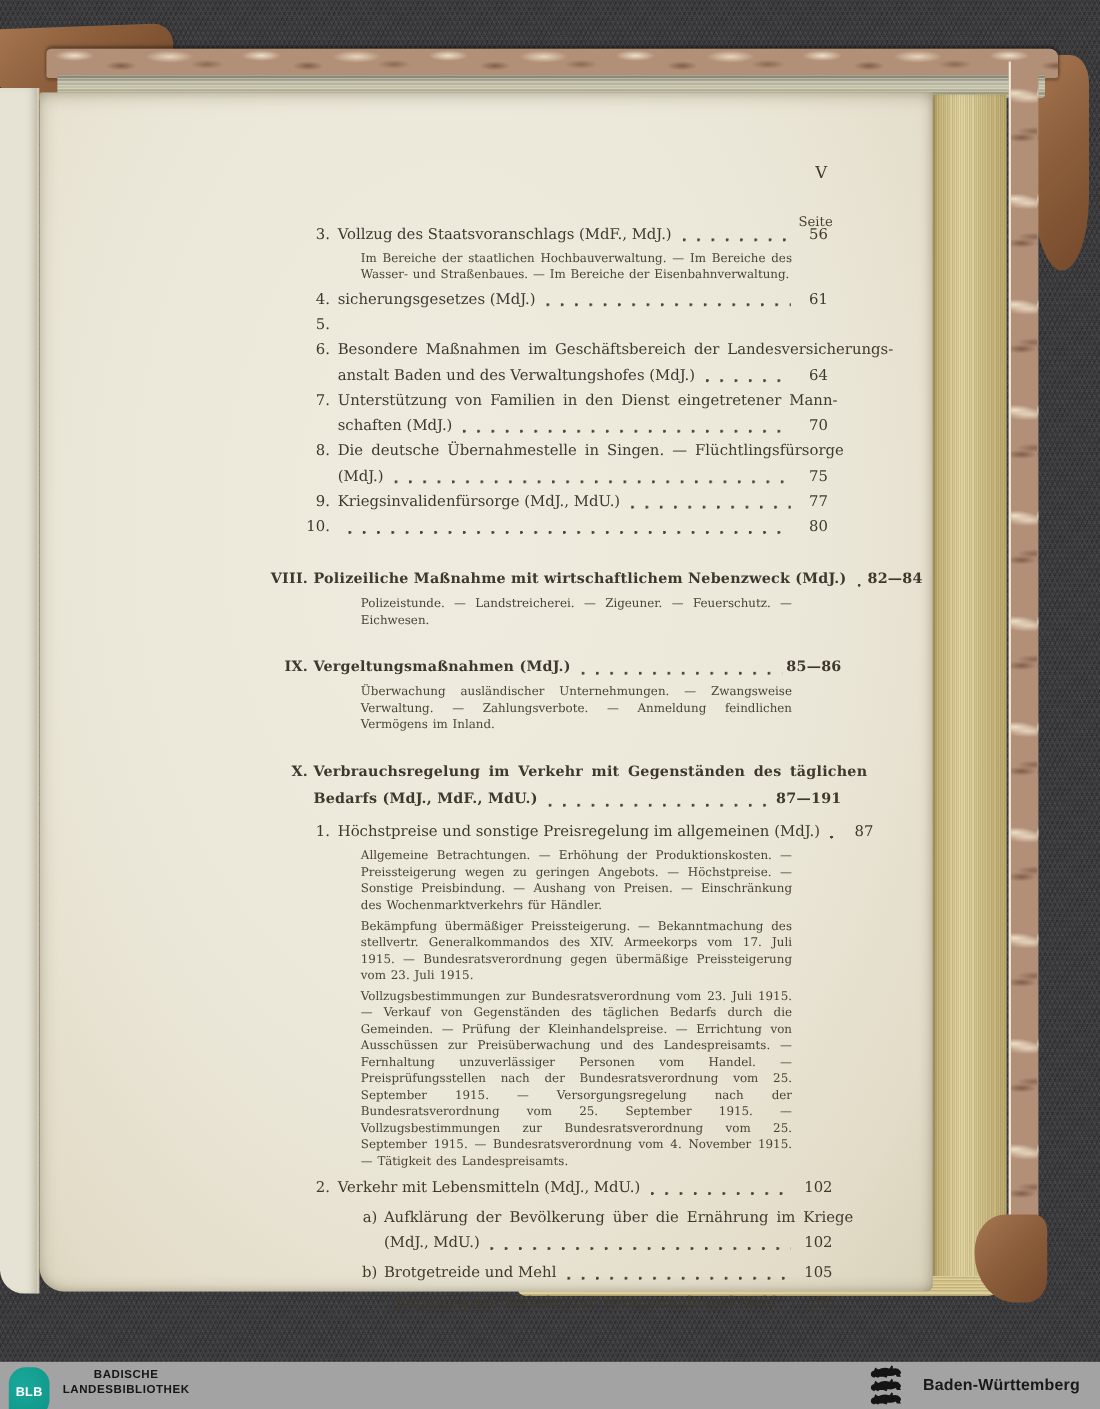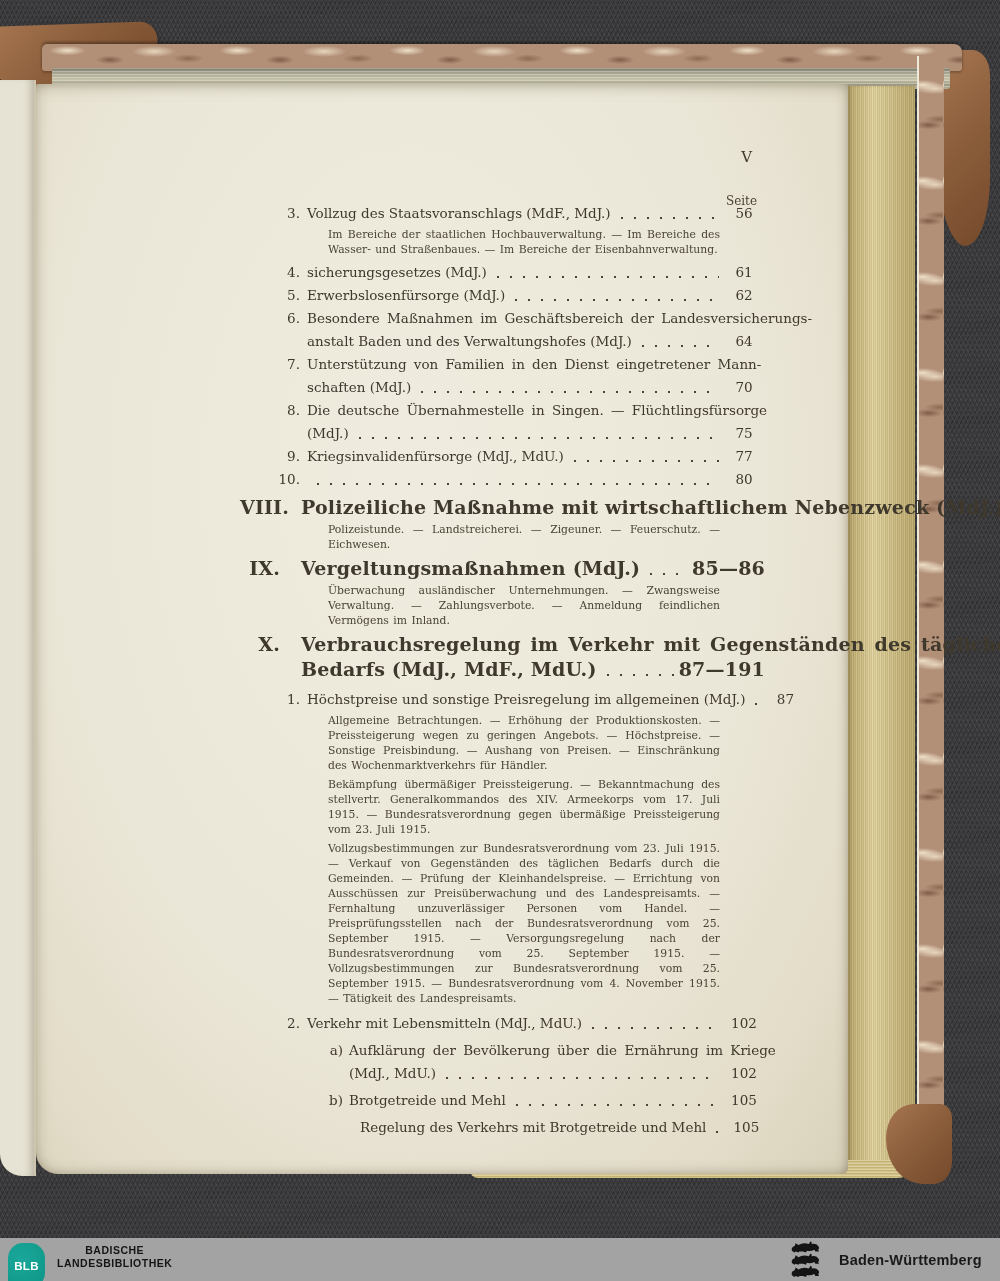--- a/index.html
+++ b/index.html
@@ -101,21 +101,21 @@
   .lastline { display:flex; align-items:baseline; }
   .lt { flex:none; white-space:nowrap; }
   .leader {
     flex:1; min-width:6px; height:14px; align-self:flex-end;
     margin:0 4px 3px 9px;
     background-image:radial-gradient(circle at 2px 10px, #4a4336 1.15px, transparent 1.5px);
     background-size:13px 14px; background-repeat:repeat-x;
   }
   .pg { flex:none; min-width:42px; text-align:center; }
 
-  .entry.section { font-size:19px; line-height:25px; margin-top:4px; font-weight:600; letter-spacing:.2px;gap:16px; }
+  .entry.section { font-size:13px; line-height:25px; margin-top:23px; font-weight:600; letter-spacing:.2px; }
   .entry.section .num { width:40px; margin-right:5px; }
   .entry.subitem { margin-top:6px; }
   .entry.letter { margin-left:85px; margin-top:4px; }
   .entry.letter .num { width:18px; margin-right:6px; }
   .entry.plain { margin-left:120px; margin-top:4px; }
 
   .note {
     margin:2px 0 4px 88px; width:392px;
     font-size:10.8px; line-height:15px; text-align:justify;
     color:#4a4334; word-spacing:1px;
@@ -180,27 +180,20 @@
             <div class="body">
               <div class="lastline">
                 <span class="lt">sicherungsgesetzes (MdJ.)</span>
                 <span class="leader"></span>
                 <span class="pg">61</span>
               </div>
             </div>
           </div>
           <div class="entry item">
             <span class="num">5.</span>
-            <div class="body">
-              <div class="lastline">
-                <span class="lt">Erwerbslosenfürsorge (MdJ.)</span>
-                <span class="leader"></span>
-                <span class="pg">62</span>
-              </div>
-            </div>
           </div>
           <div class="entry item">
             <span class="num">6.</span>
             <div class="body">
               <div class="line">Besondere Maßnahmen im Geschäftsbereich der Landesversicherungs-</div>
               <div class="lastline">
                 <span class="lt">anstalt Baden und des Verwaltungshofes (MdJ.)</span>
                 <span class="leader"></span>
                 <span class="pg">64</span>
               </div>

